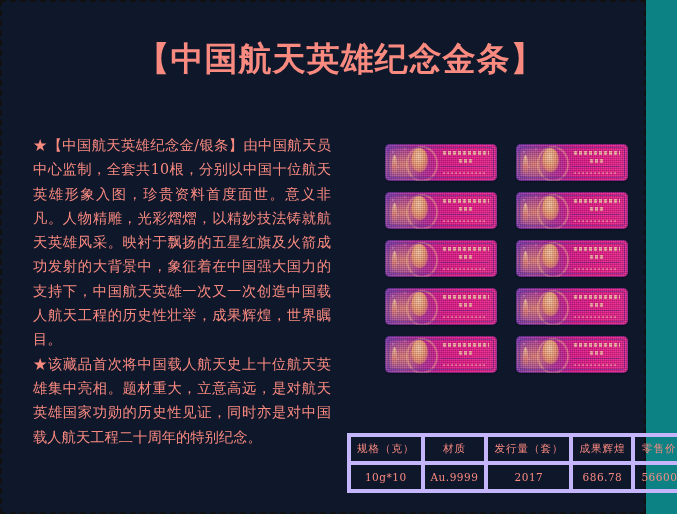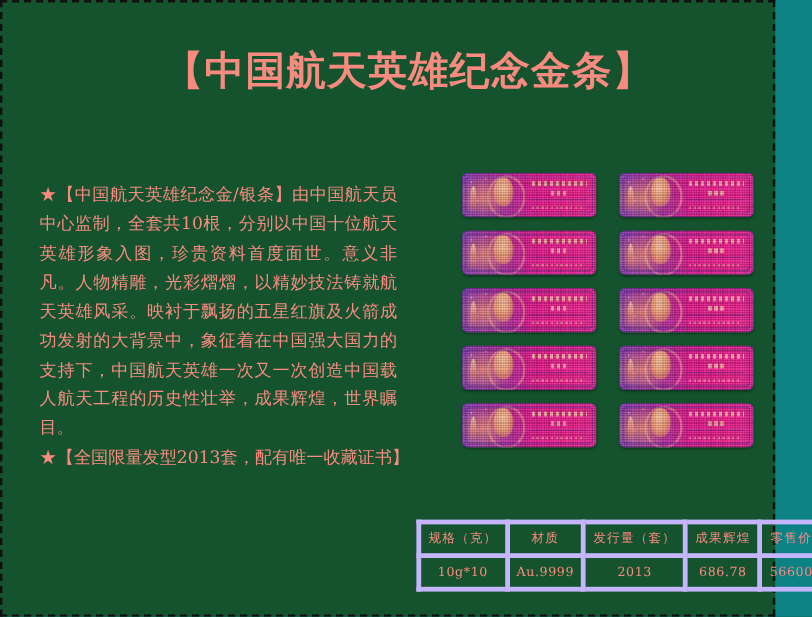--- a/index.html
+++ b/index.html
@@ -10,21 +10,21 @@
     width: 677px;
     height: 514px;
     background: #0c8285;
     font-family: "DejaVu Sans", sans-serif;
     overflow: hidden;
   }
   #page {
     position: relative;
     width: 646px;
     height: 514px;
-    background: #14532d;
+    background: #0f172a;
     box-sizing: border-box;
     border: 2px dashed #111111;
   }
 
   
   #title {
     position: absolute;
     left: 0;
     top: 36px;
     width: 677px;
@@ -35,21 +35,21 @@
     font-weight: bold;
     letter-spacing: 1px;
     line-height: 42px;
     white-space: nowrap;
   }
 
   
   #desc {
     position: absolute;
     left: 31px;
-    top: 149px;
+    top: 131px;
     width: 298px;
     color: #f98a80;
     font-family: "DejaVu Serif", serif;
     font-size: 14.3px;
     line-height: 24.3px;
     letter-spacing: 0px;
     text-align: justify;
     text-justify: inter-ideograph;
   }
   #desc p {
@@ -210,21 +210,21 @@
 </style>
 </head>
 <body>
 
 <div id="page">
 
   <div id="title">【中国航天英雄纪念金条】</div>
 
   <div id="desc">
     <p>★【中国航天英雄纪念金/银条】由中国航天员中心监制，全套共10根，分别以中国十位航天英雄形象入图，珍贵资料首度面世。意义非凡。人物精雕，光彩熠熠，以精妙技法铸就航天英雄风采。映衬于飘扬的五星红旗及火箭成功发射的大背景中，象征着在中国强大国力的支持下，中国航天英雄一次又一次创造中国载人航天工程的历史性壮举，成果辉煌，世界瞩目。</p>
-    <p class="para-last">★【全国限量发型2013套，配有唯一收藏证书】</p>
+    <p>★该藏品首次将中国载人航天史上十位航天英雄集中亮相。题材重大，立意高远，是对航天英雄国家功勋的历史性见证，同时亦是对中国载人航天工程二十周年的特别纪念。</p>
   </div>
 
   <div id="bars">
     <div class="bar">
       <div class="bar-stars"></div>
       <div class="bar-rocket"></div>
       <div class="bar-helmet"></div>
       <div class="bar-portrait"></div>
       <div class="bar-text-top"></div>
       <div class="bar-text-mid"></div>
@@ -340,20 +340,20 @@
         <th class="col-mat">材质</th>
         <th class="col-issue">发行量（套）</th>
         <th class="col-unit">成果辉煌</th>
         <th class="col-total">零售价</th>
       </tr>
     </thead>
     <tbody>
       <tr>
         <td>10g*10</td>
         <td>Au.9999</td>
-        <td>2013</td>
+        <td>2017</td>
         <td>686.78</td>
         <td>56600</td>
       </tr>
     </tbody>
   </table>
 
 </div>
 
 </body></html>

